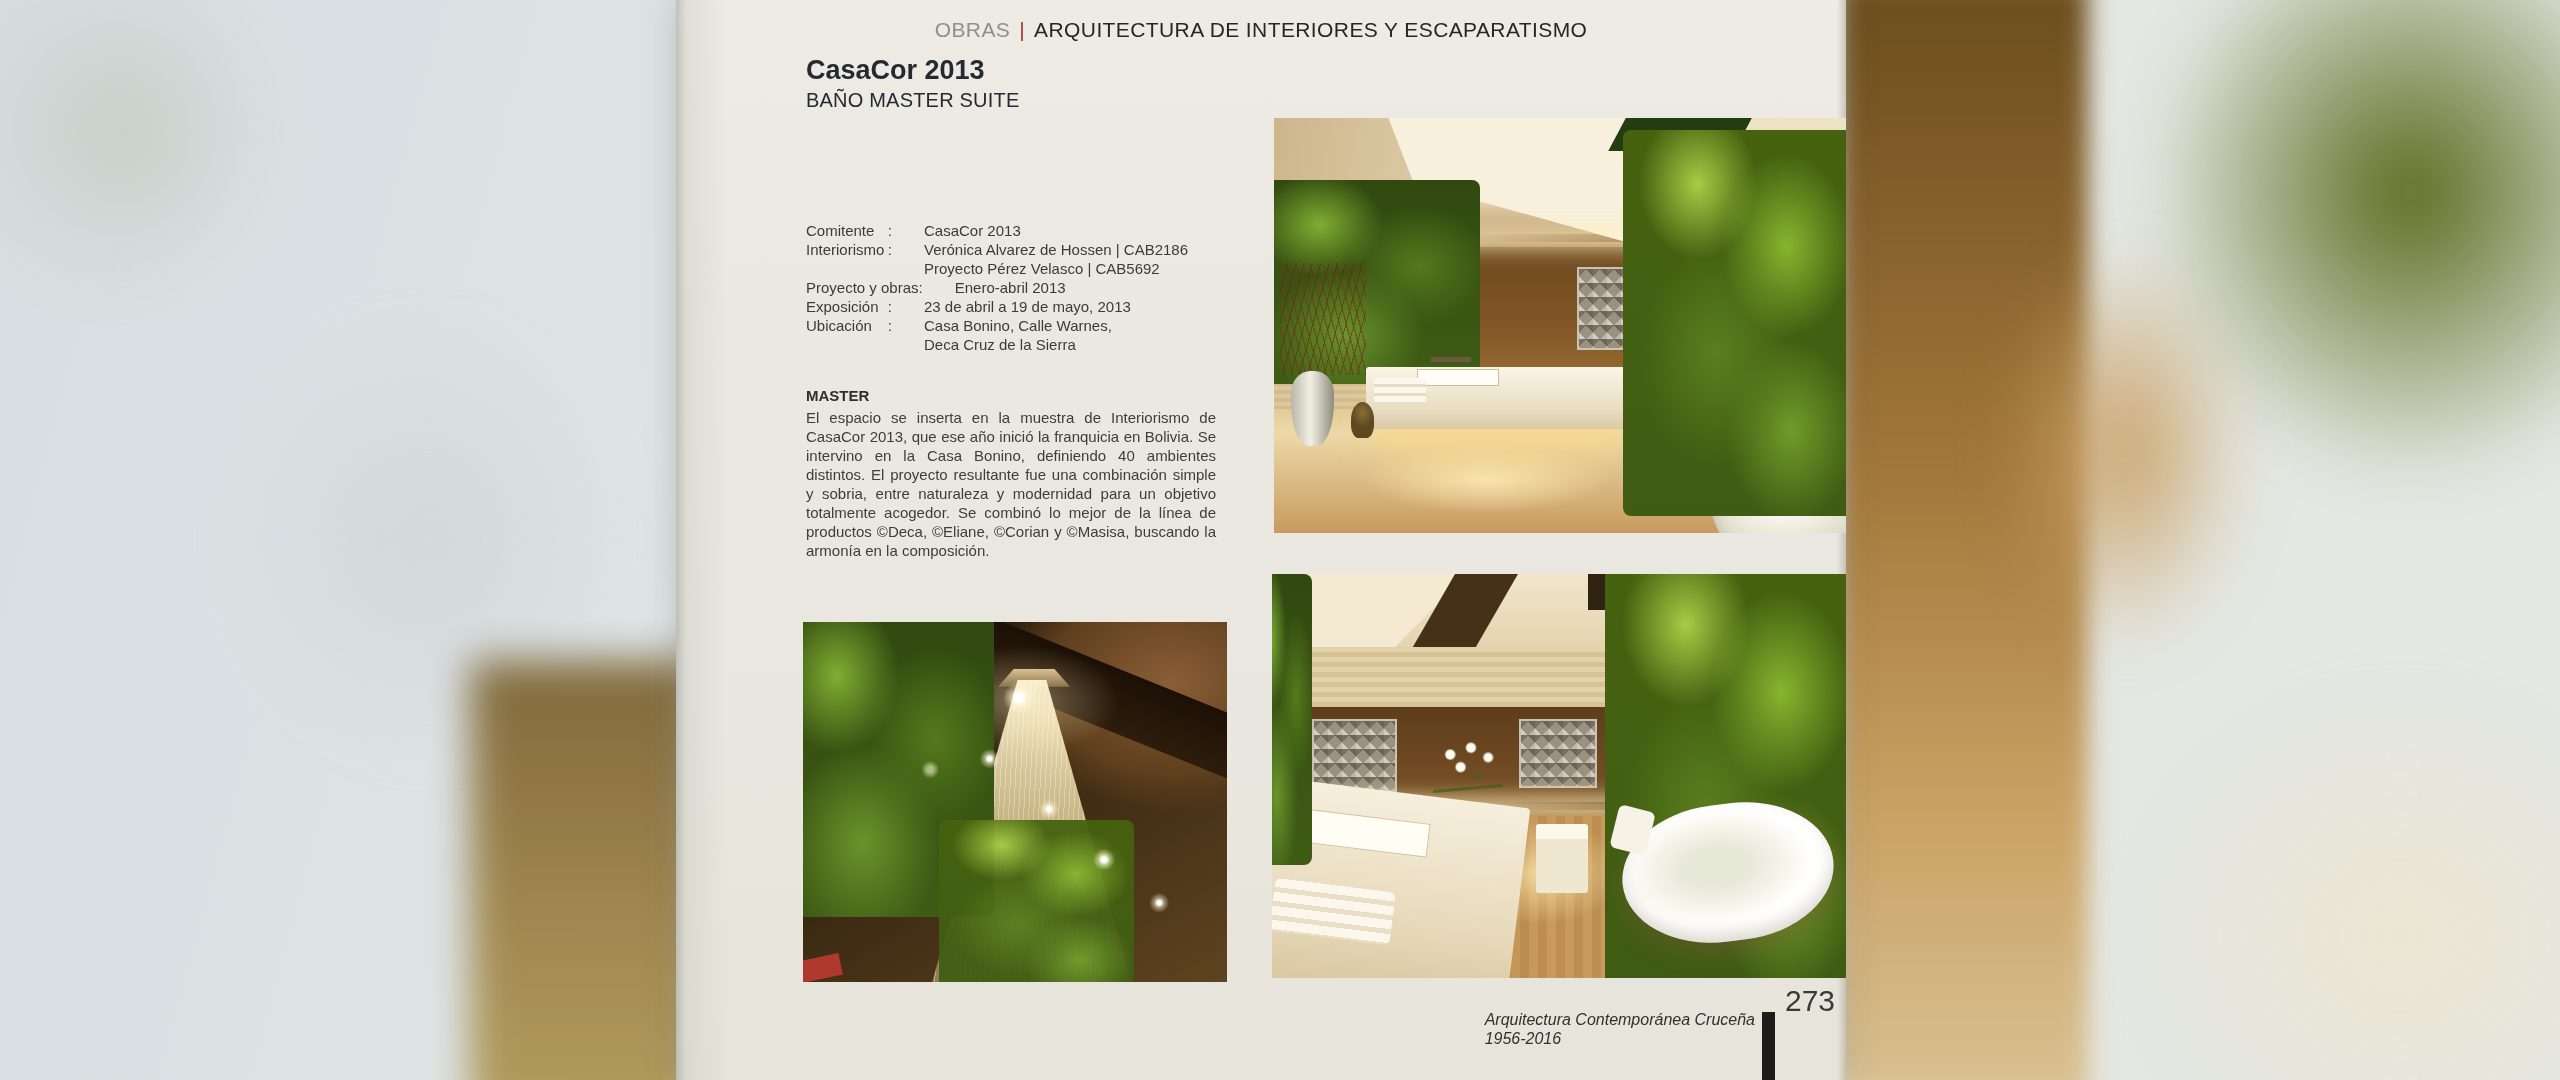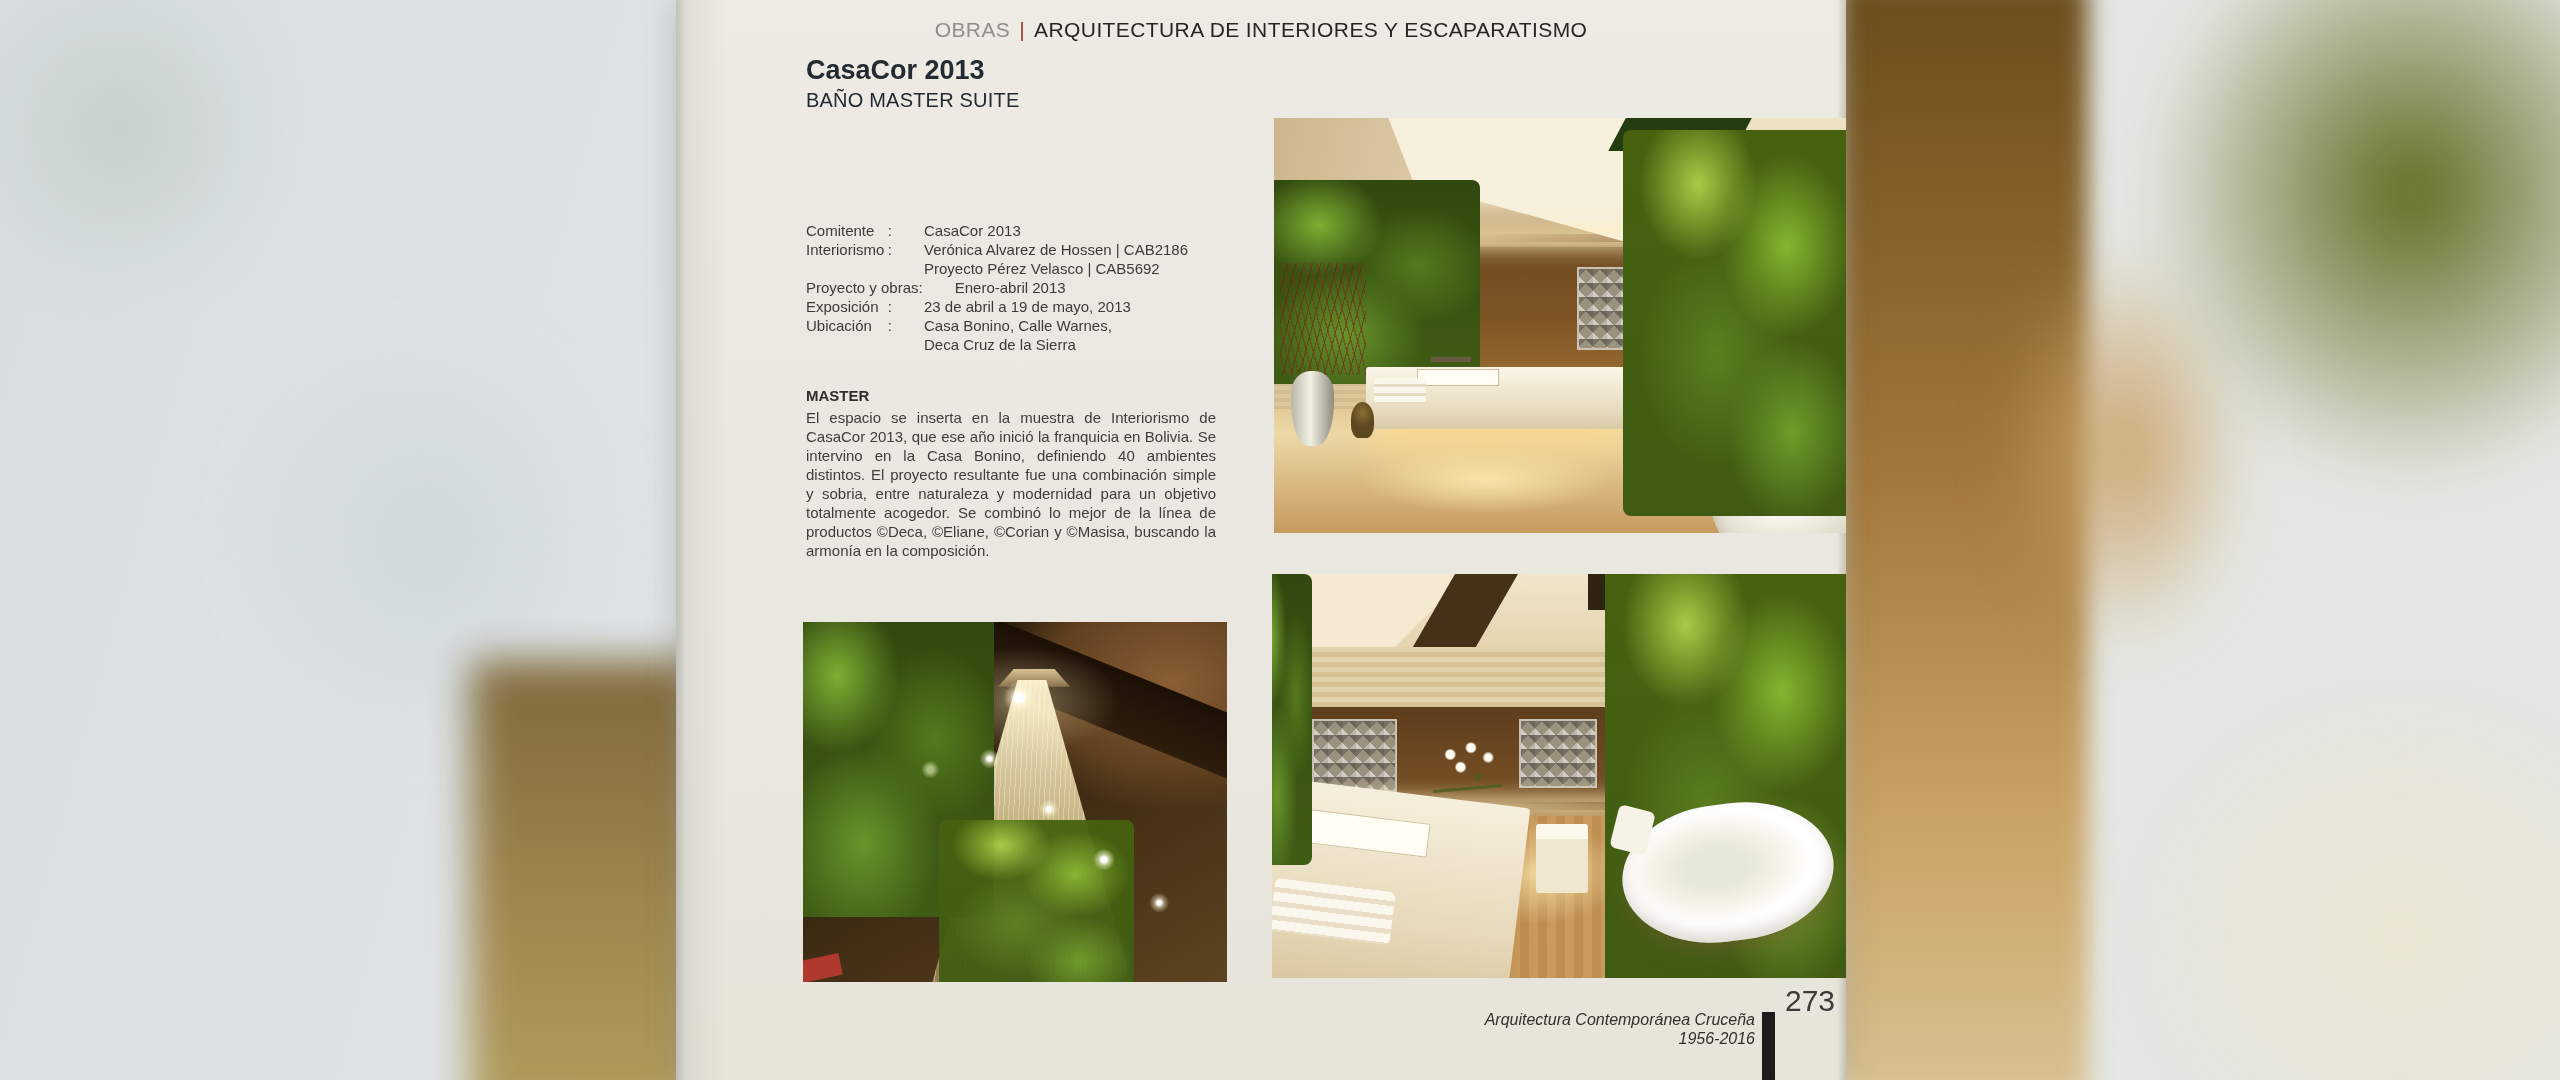--- a/index.html
+++ b/index.html
@@ -33,21 +33,21 @@
   #details{position:absolute;left:130px;top:221px;font-size:15px;color:#3b3b39;}
   .drow{display:flex;line-height:19px;}
   .dlabel{min-width:86px;display:flex;justify-content:space-between;white-space:nowrap;}
   .dval{margin-left:32px;white-space:nowrap;}
   .dval span{display:block;}
   
   #memoria{position:absolute;left:130px;top:387px;width:410px;}
   #memoria h3{margin:0 0 4px 0;font-size:15px;color:#2e2e2c;}
   #memoria p{margin:0;font-size:15px;line-height:19px;text-align:justify;color:#3d3d3b;}
   
-  #footer-caption{position:absolute;right:91px;top:1010px;text-align:right;
+  #footer-caption{position:absolute;right:91px;top:1010px;text-align:left;
     font-style:italic;font-size:16px;line-height:19px;color:#30302e;}
   #footer-bar{position:absolute;left:1086px;top:1012px;width:13px;height:68px;background:#1d1c1a;}
   #page-number{position:absolute;left:1109px;top:984px;font-size:30px;color:#3a3a38;}
   
   .ph{position:absolute;overflow:hidden;background:#caa36a;}
   .ph *{position:absolute;}
   #photo1{left:598px;top:118px;width:572px;height:415px;}
   #photo2{left:127px;top:622px;width:424px;height:360px;}
   #photo3{left:596px;top:574px;width:574px;height:404px;}
   .fern-dark{background:

